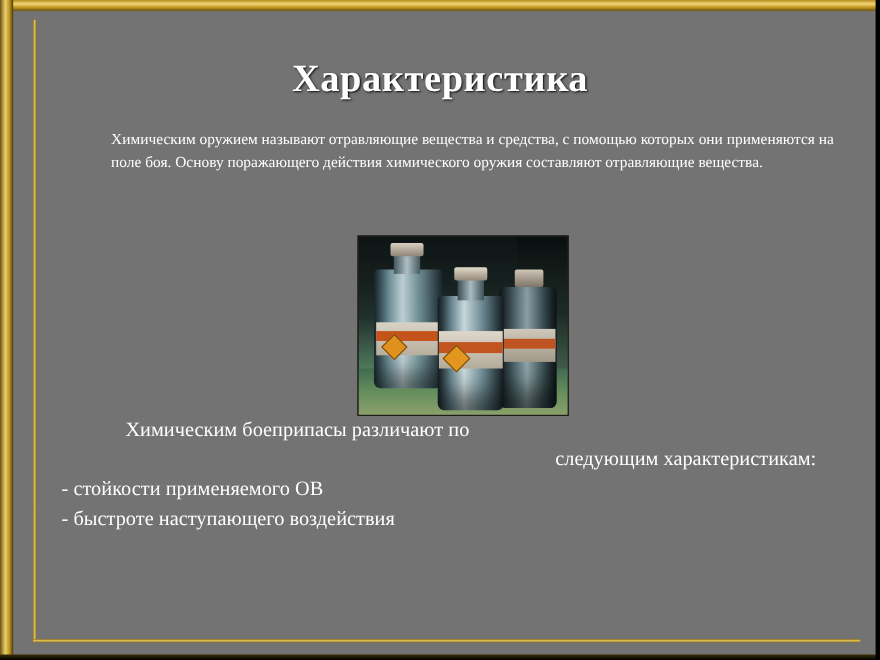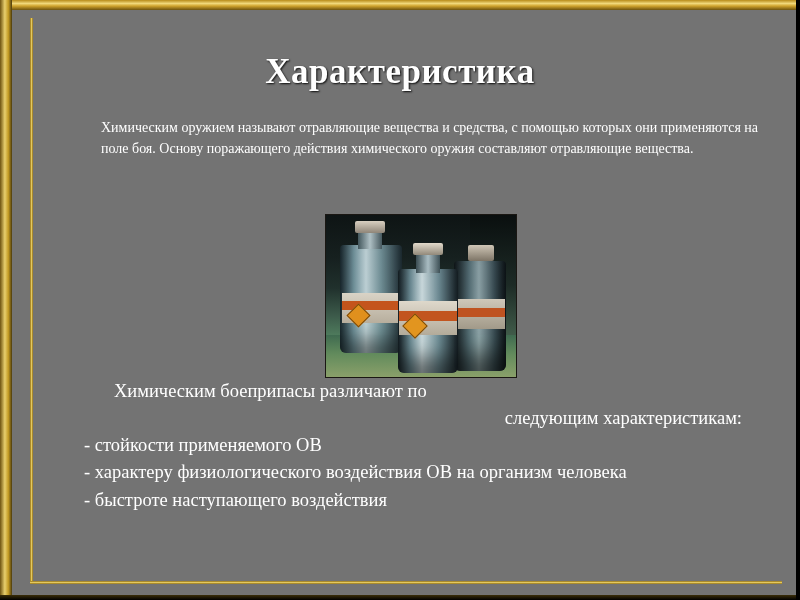--- a/index.html
+++ b/index.html
@@ -317,21 +317,21 @@
     left: 0;
     width: 742px;
     text-align: right;
     color: #ffffff;
     font-size: 18.5px;
   }
 
   .bullets {
     position: absolute;
     top: 432px;
-    left: 84px;
+    left: 56px;
     width: 700px;
     color: #ffffff;
     font-size: 18.5px;
     line-height: 1.48;
   }
   .bullets div { margin: 0; }
 </style>
 </head>
 <body>
 
@@ -375,18 +375,17 @@
       <div class="b2-label"></div>
       <div class="b2-label-orange"></div>
       <div class="b2-diamond"></div>
     </div>
 
     <div class="mid-line-1">Химическим боеприпасы различают по</div>
     <div class="mid-line-2">следующим характеристикам:</div>
 
     <div class="bullets">
       <div>- стойкости применяемого ОВ</div>
-      <div>- характеру физиологического воздействия ОВ на организм человека</div>
       <div>- быстроте наступающего воздействия</div>
     </div>
 
   </div>
 </div>
 
 </body></html>

